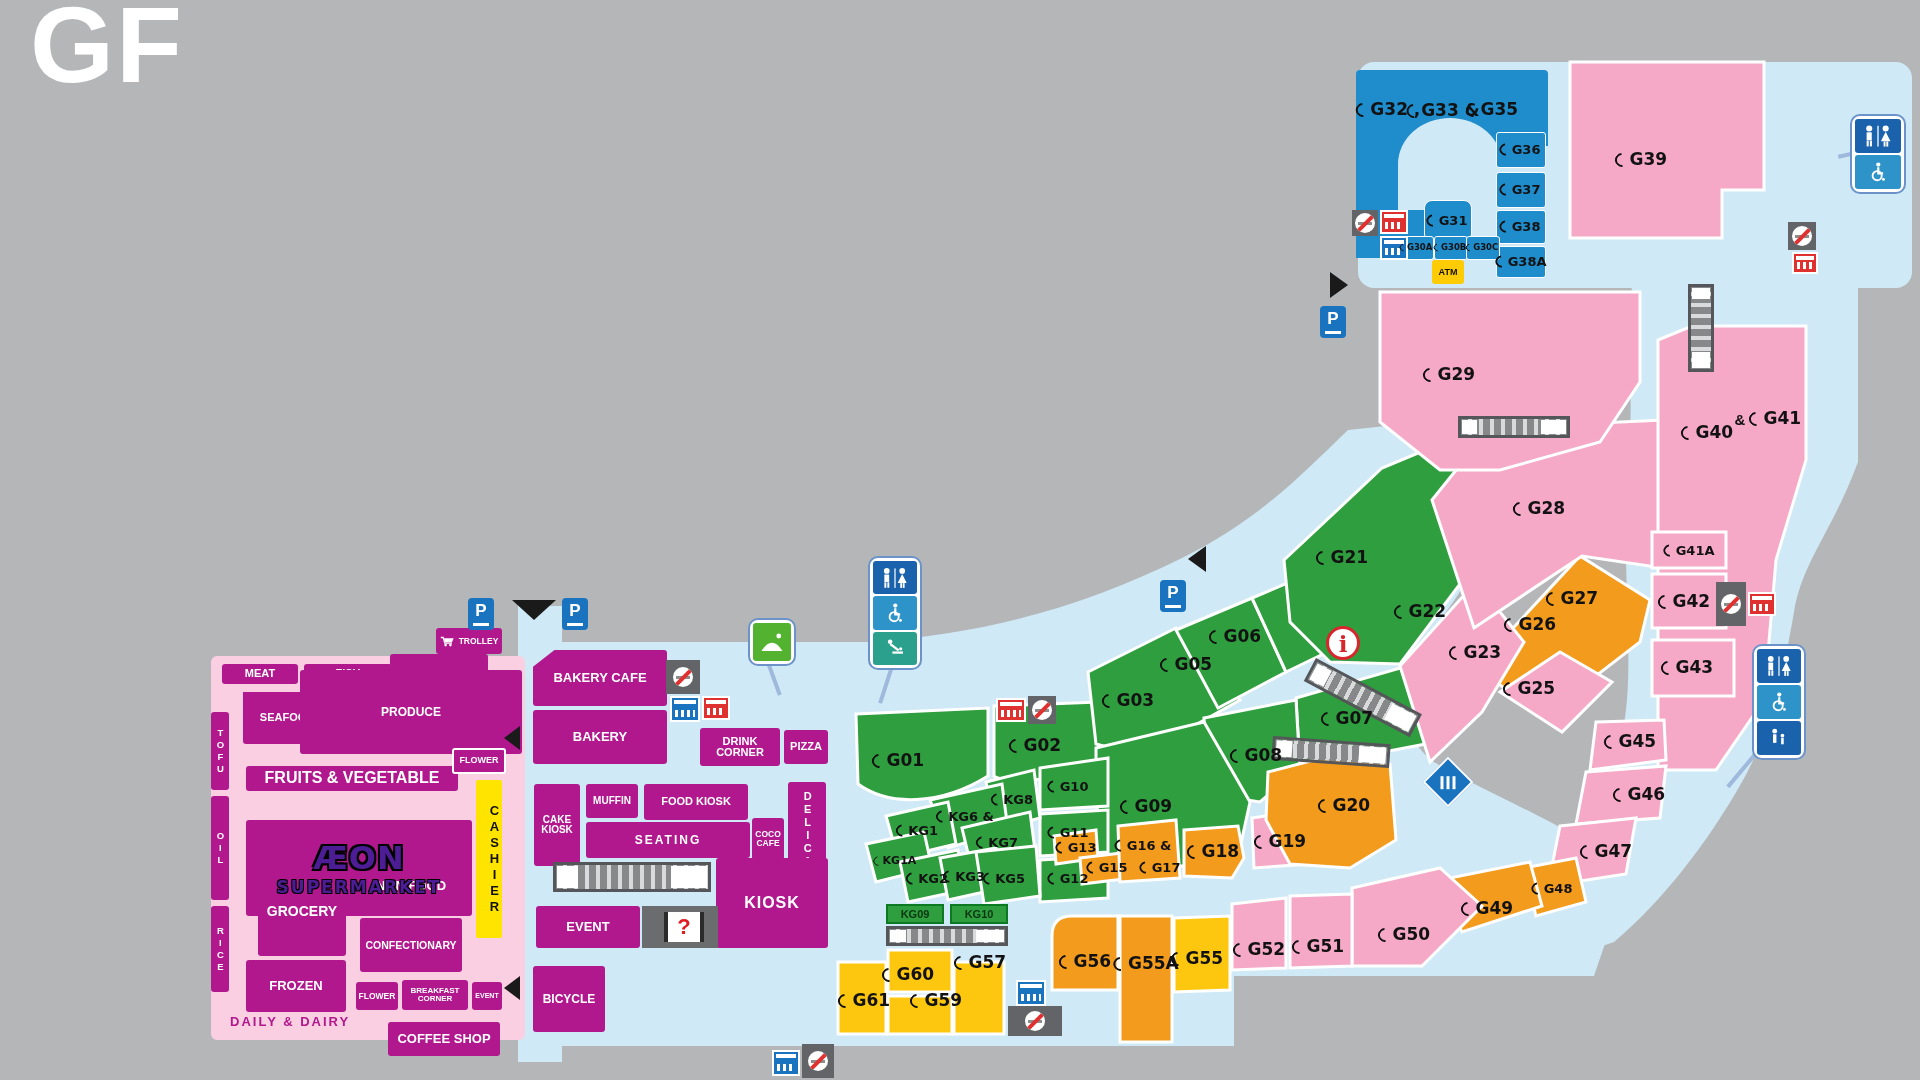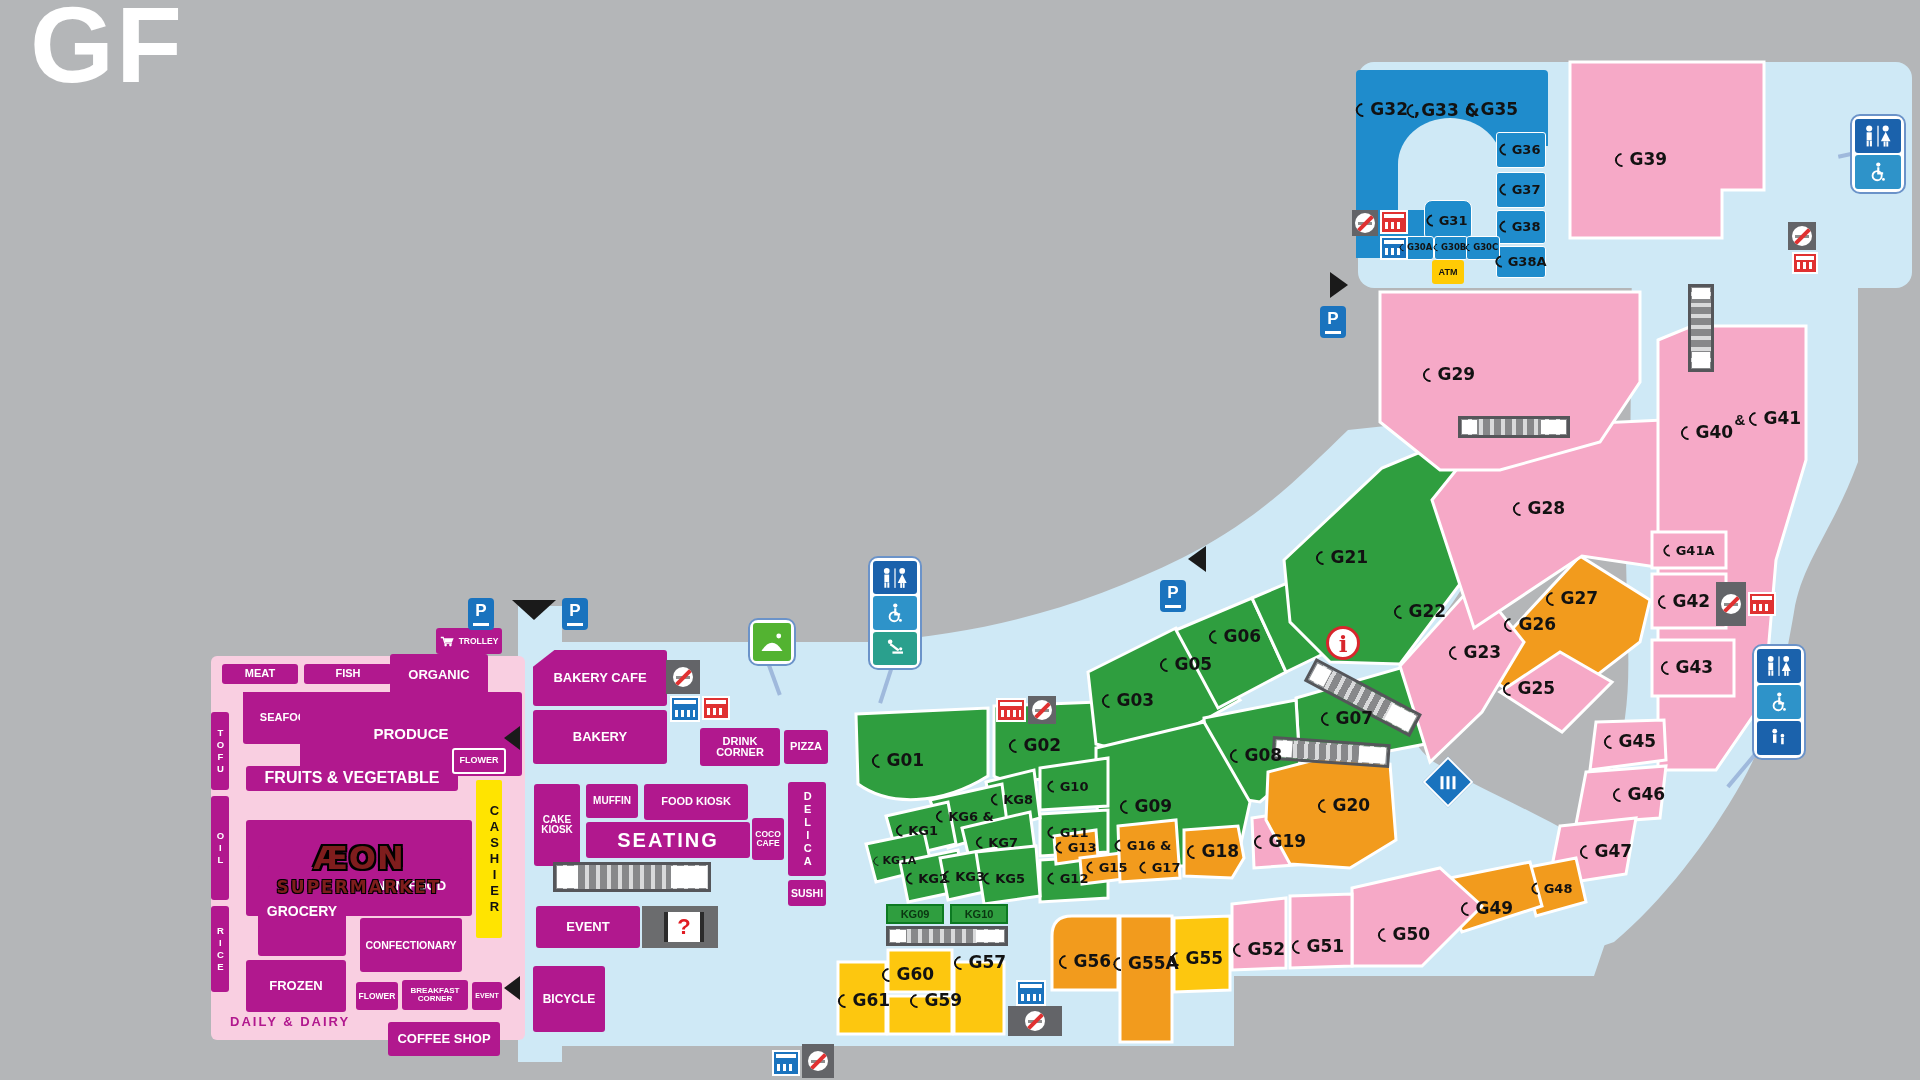--- a/index.html
+++ b/index.html
@@ -30,21 +30,21 @@
   .tri{position:absolute;width:0;height:0;z-index:36}
   .sign{position:absolute;background:#fff;border:2px solid #6b93c9;border-radius:10px;padding:3px;display:flex;flex-direction:column;gap:2px;z-index:50;box-sizing:border-box}
   .sign .tile{flex:1;display:flex;align-items:center;justify-content:center;border-radius:3px}
   .tail{position:absolute;width:4px;background:#9fb9dc;z-index:49}
   .info-ic{position:absolute;width:34px;height:34px;border-radius:50%;background:#fff;border:3px solid #d8262c;color:#d8262c;font-family:"DejaVu Serif",serif;font-weight:bold;font-size:23px;display:flex;align-items:center;justify-content:center;z-index:36;box-sizing:border-box}
   .lift{position:absolute;width:36px;height:36px;background:#1a73be;border:2px solid #fff;transform:rotate(45deg);z-index:36;display:flex;align-items:center;justify-content:center;box-sizing:border-box}
   .lift b{display:flex;gap:3px;transform:rotate(-45deg)}
   .lift b span{width:3px;height:13px;background:#fff;display:block}
   .qbox{position:absolute;background:#fff;border-left:4px solid #2b2b2b;border-right:4px solid #2b2b2b;color:#e01b22;font-weight:bold;font-size:22px;display:flex;align-items:center;justify-content:center;z-index:36}
   .kgbox{position:absolute;background:#2f9e3f;border:2px solid #0c7a22;color:#053;color:#0a3511;font-weight:bold;font-size:11px;display:flex;align-items:center;justify-content:center;z-index:30;box-sizing:border-box}
-  .brand{position:absolute;display:flex;flex-direction:column;align-items:center;justify-content:center;z-index:31;color:#7f1d1d;font-family:"DejaVu Sans",sans-serif}
+  .brand{position:absolute;display:flex;flex-direction:column;align-items:center;justify-content:center;z-index:31;color:#4c1d95;font-family:"DejaVu Sans",sans-serif}
   .brand .t1{font-size:32px;font-weight:bold;letter-spacing:1px;text-shadow:-2px -2px 0 #000,2px -2px 0 #000,-2px 2px 0 #000,2px 2px 0 #000}
   .brand .t2{font-size:17px;font-weight:bold;letter-spacing:2px;text-shadow:-1px -1px 0 #000,1px -1px 0 #000,-1px 1px 0 #000,1px 1px 0 #000}
 </style>
 </head>
 <body>
 
 <div id="stage">
   <div class="title">GF</div>
 
   <svg class="abs" style="left:0;top:0;z-index:10" width="1920" height="1080" viewBox="0 0 1920 1080">
@@ -113,21 +113,21 @@
   <div class="mg" style="left:436px;top:628px;width:66px;height:26px;gap:3px;font-size:8.5px">
     <svg width="16" height="13" viewBox="0 0 20 14">
         <path d="M1,2 L4,2 L6,9 L15,9" stroke="#fff" stroke-width="1.6" fill="none"></path>
         <polygon points="5,3 17,3 15,8 6,8" fill="#fff"></polygon>
         <circle cx="7" cy="11.5" r="1.6" fill="#fff"></circle>
         <circle cx="13" cy="11.5" r="1.6" fill="#fff"></circle>
       </svg>
     <span>TROLLEY</span>
   </div>
   <div class="mg" style="left:243px;top:692px;width:88px;height:52px;border-radius:0 26px 3px 3px;font-size:11px">SEAFOOD</div>
-  <div class="mg" style="left:300px;top:692px;width:222px;height:84px;font-size:15px">PRODUCE</div>
+  <div class="mg" style="left:300px;top:670px;width:222px;height:84px;font-size:12px">PRODUCE</div>
   <div class="mg" style="left:452px;top:748px;width:54px;height:26px;font-size:9px;border:2px solid #fff;z-index:32">FLOWER</div>
   <div class="mg" style="left:246px;top:766px;width:212px;height:25px;font-size:16px">FRUITS &amp; VEGETABLE</div>
   <div class="mg" style="left:246px;top:820px;width:226px;height:96px"></div>
   <div class="brand" style="left:246px;top:820px;width:226px;height:96px">
     <span class="t1">ÆON</span>
     <span class="t2">SUPERMARKET</span>
   </div>
   <div class="abs vt" style="left:476px;top:780px;width:26px;height:158px;background:#ffe400;color:#111;font-weight:bold;font-size:13px;text-align:center;z-index:30;border-radius:2px">CASHIER</div>
   <div class="mg vt" style="left:211px;top:712px;width:18px;height:78px;font-size:9.5px">TOFU</div>
   <div class="mg vt" style="left:211px;top:796px;width:18px;height:104px;font-size:9.5px">OIL</div>
@@ -142,24 +142,25 @@
   <div class="abs" style="left:230px;top:1014px;width:230px;height:20px;color:#b1188e;font-weight:bold;font-size:13px;letter-spacing:2px;z-index:31">DAILY &amp; DAIRY</div>
   <div class="mg" style="left:388px;top:1022px;width:112px;height:34px">COFFEE SHOP</div>
 
   <div class="mg" style="left:533px;top:650px;width:134px;height:56px;clip-path:polygon(16% 0,100% 0,100% 100%,0 100%,0 30%)">BAKERY CAFE</div>
   <div class="mg" style="left:533px;top:710px;width:134px;height:54px">BAKERY</div>
   <div class="mg" style="left:700px;top:728px;width:80px;height:38px;font-size:11px">DRINK CORNER</div>
   <div class="mg" style="left:784px;top:730px;width:44px;height:34px;font-size:11px">PIZZA</div>
   <div class="mg" style="left:534px;top:784px;width:46px;height:82px;font-size:10px">CAKE KIOSK</div>
   <div class="mg" style="left:586px;top:784px;width:52px;height:34px;font-size:10px">MUFFIN</div>
   <div class="mg" style="left:644px;top:784px;width:104px;height:36px;font-size:11px">FOOD KIOSK</div>
-  <div class="mg" style="left:586px;top:822px;width:164px;height:36px;font-size:20px;letter-spacing:2px">SEATING</div>
+  <div class="mg" style="left:586px;top:822px;width:164px;height:36px;font-size:12px;letter-spacing:2px">SEATING</div>
   <div class="mg" style="left:752px;top:818px;width:32px;height:42px;font-size:8.5px">COCO CAFE</div>
   <div class="mg vt" style="left:788px;top:782px;width:38px;height:94px;font-size:11px">DELICA</div>
   <div class="mg" style="left:788px;top:880px;width:38px;height:26px;font-size:10.5px">SUSHI</div>
+  <div class="mg" style="left:716px;top:858px;width:112px;height:90px;font-size:16px;letter-spacing:1px">KIOSK</div>
   <div class="mg" style="left:536px;top:906px;width:104px;height:42px">EVENT</div>
   <div class="abs" style="left:642px;top:906px;width:76px;height:42px;background:#6b6c6e;z-index:30"></div>
   <div class="qbox" style="left:664px;top:912px;width:32px;height:30px">?</div>
   <div class="mg" style="left:533px;top:966px;width:72px;height:66px;font-size:12px">BICYCLE</div>
 
   <div class="abs" style="left:1356px;top:70px;width:192px;height:76px;background:#1f8ccc;border-radius:4px 4px 0 0;z-index:20"></div>
   <div class="abs" style="left:1356px;top:140px;width:82px;height:118px;background:#1f8ccc;border-radius:0 0 44px 0;z-index:20"></div>
   <div class="abs" style="left:1398px;top:118px;width:104px;height:92px;background:#cfe9f6;border-radius:50% 50% 50% 0;z-index:21"></div>
   <div class="abs" style="left:1496px;top:132px;width:48px;height:34px;background:#1f8ccc;border:1px solid #fff;border-radius:3px;z-index:22"></div>
   <div class="abs" style="left:1496px;top:172px;width:48px;height:34px;background:#1f8ccc;border:1px solid #fff;border-radius:3px;z-index:22"></div>

